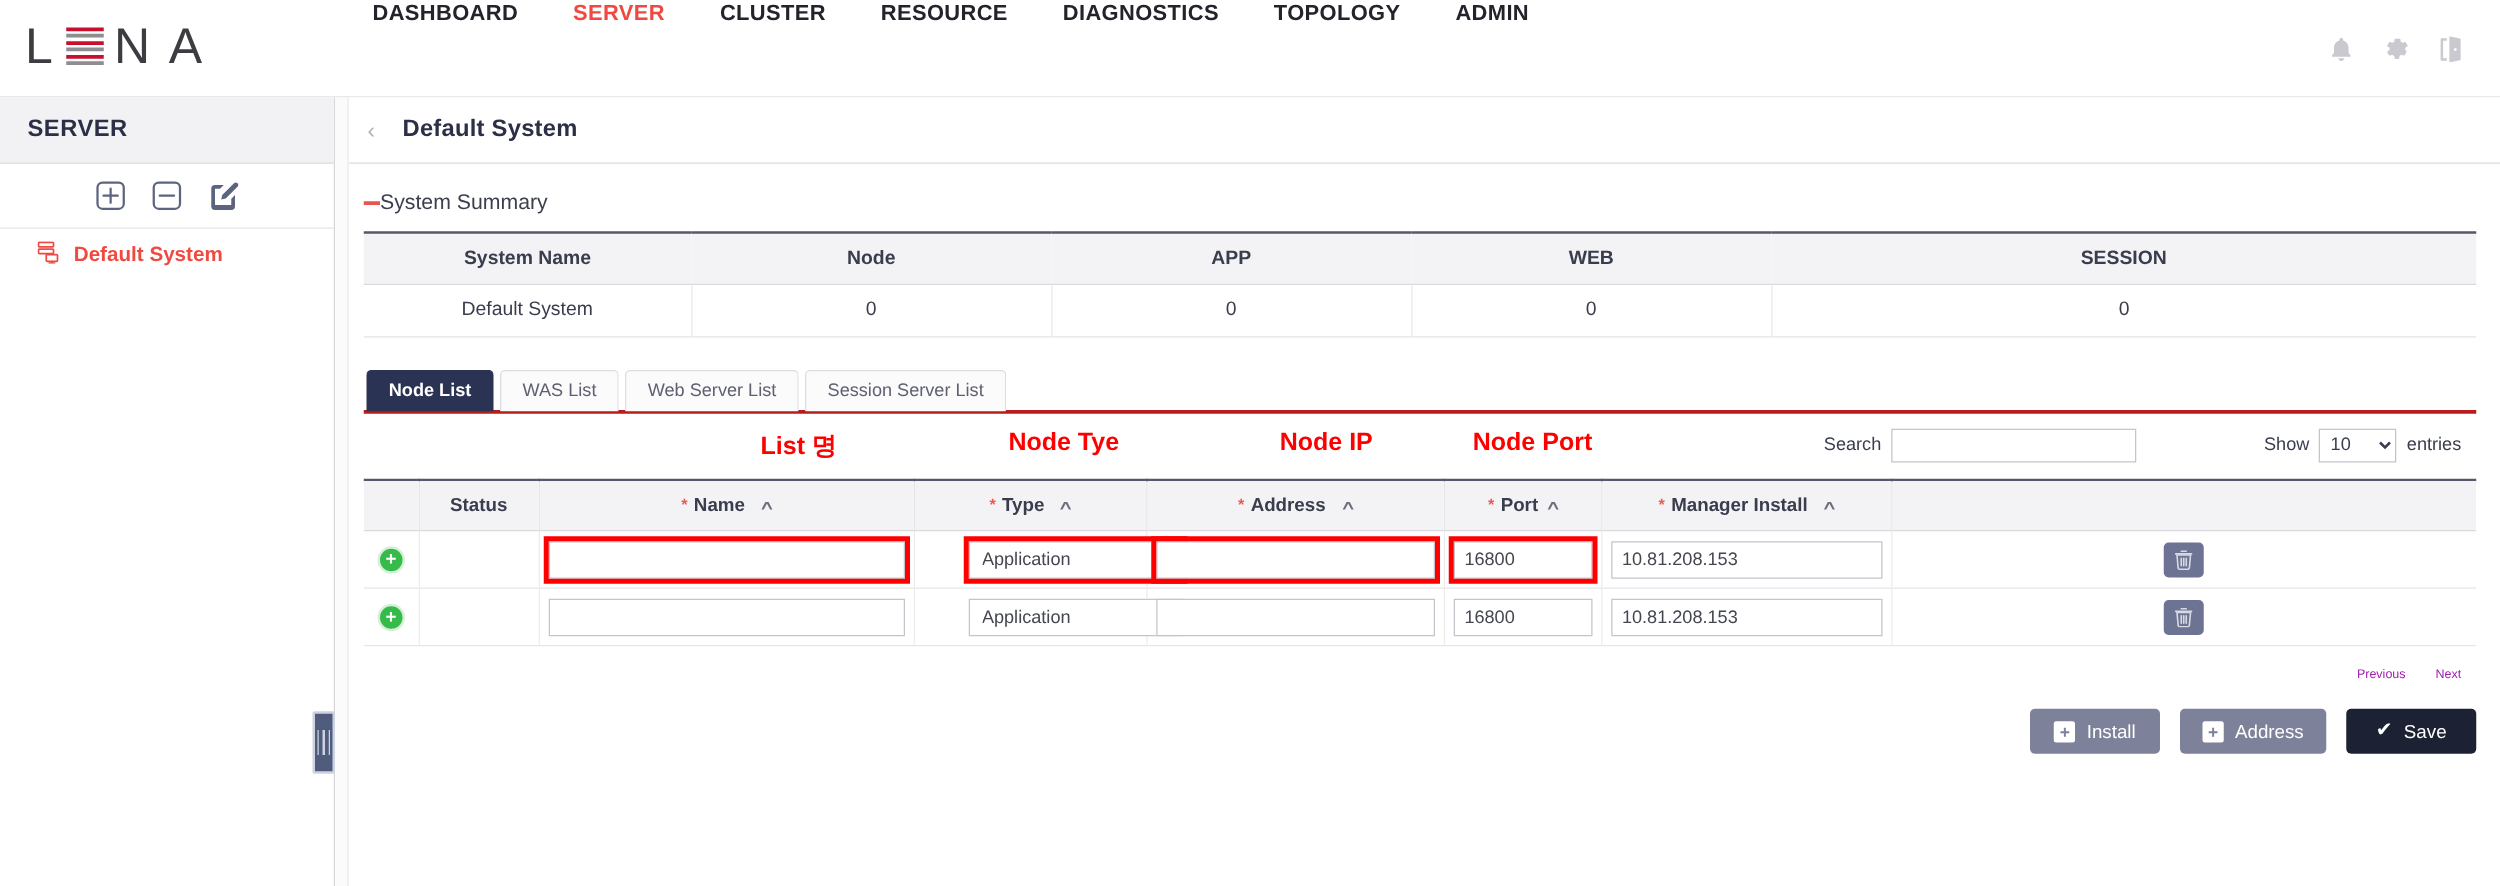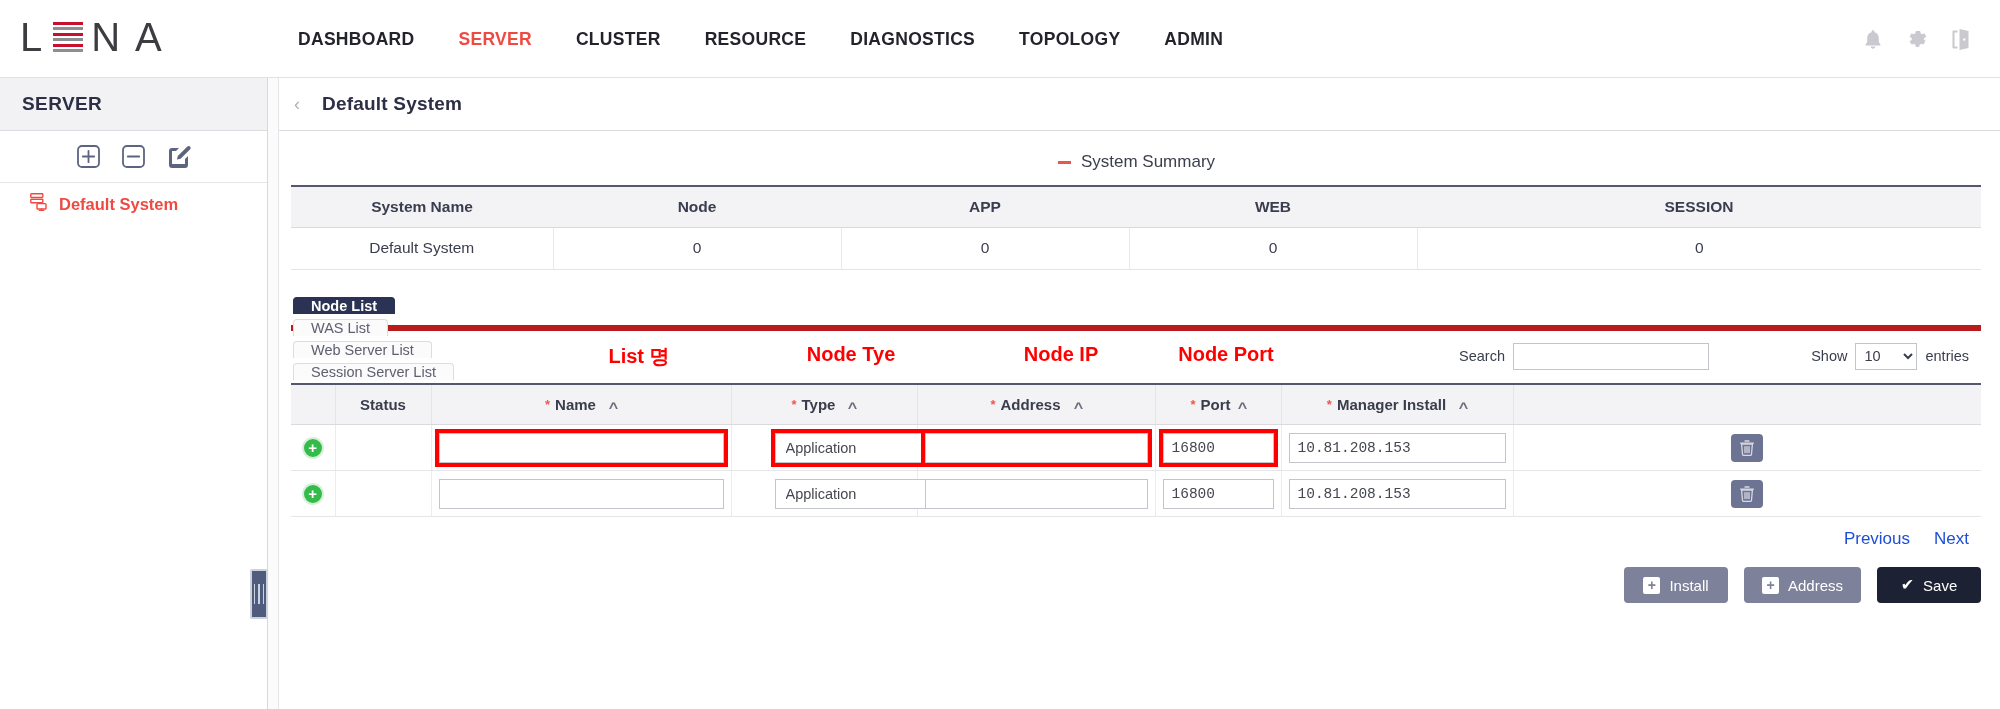--- a/index.html
+++ b/index.html
@@ -31,21 +31,21 @@
   .logo-e {
     display: flex; flex-direction: column; justify-content: center;
     gap: 2.5px; width: 30px; height: 31px; margin: 0 1px;
   }
   .logo-e i { display: block; height: 3px; width: 100%; }
   .logo-e i.r { background: #c8102e; }
   .logo-e i.g { background: #8d8d92; }
 
   .mainnav {
     position: absolute; left: 276px; top: 0;
-    height: 78px; display: flex; align-items: center; gap: 0;
+    height: 78px; display: flex; gap: 0;
   }
   .navitem {
     font-size: 17.5px; font-weight: 700; color: #23232b;
     letter-spacing: 0.3px; padding: 0 22px; cursor: pointer;
     white-space: nowrap;
   }
   .navitem.active { color: #ef4a42; }
 
   .topicons {
     position: absolute; right: 30px; top: 0; height: 78px;
@@ -122,22 +122,22 @@
     width: 18px; text-align: center; color: #aeb0bb;
     font-size: 18px; line-height: 1; cursor: pointer; user-select: none;
   }
   .page-title {
     font-size: 19px; font-weight: 700; color: #2c2f45; letter-spacing: .2px;
   }
 
   .panel { padding: 0 18px 0 8px; }
 
   .section-head {
-    display: flex; align-items: center; gap: 10px;
-    height: 46px; padding-left: 4px; margin-top: 8px; justify-content: center;
+    display: flex; align-items: center; 
+    height: 46px; padding-left: 4px; margin-top: 8px;
   }
   .section-dash {
     display: inline-block; width: 13px; height: 3px; background: #e8564e;
   }
   .section-title {
     font-size: 17px; color: #3c3f4c; font-weight: 400;
   }
 
   
   table.summary {
@@ -154,25 +154,24 @@
   table.summary td {
     height: 42px; font-size: 15.5px; color: #3a3d4d;
     text-align: center;
     border-bottom: 1px solid #e4e4e9;
     border-left: 1px solid #e9e9ee;
   }
   table.summary td:first-child { border-left: none; }
 
   
   .tabs {
-    display: flex; align-items: flex-start; gap: 5px;
+    display: flex; align-items: flex-end; gap: 5px;
     margin: 26px 0 0 4px; height: 35px;
-    border-bottom: 6px solid #b91c1c; width: 1690px;
+    border-bottom: 3px solid #b91c1c; width: 1690px;
     padding-left: 2px;
-    flex-direction: column;
   }
   .tab {
     height: 33px; padding: 0 17px;
     display: flex; align-items: center;
     font-size: 14.5px; color: #5e6070;
     background: #fbfbfc; border: 1px solid #dcdce2;
     border-bottom: none;
     border-radius: 4px 4px 0 0; cursor: pointer;
     position: relative; top: 1px;
   }
@@ -234,21 +233,21 @@
     height: 46px; border-bottom: 1px solid #e6e6ea;
     border-left: 1px solid #ececed;
     text-align: center; vertical-align: middle; padding: 0 7px;
   }
   table.nodes td:first-child { border-left: none; }
 
   .cell-input {
     width: 100%; height: 30px; border: 1px solid #c4c4cc;
     background: #fff; outline: none; font-size: 14.5px;
     color: #44474f; padding: 0 8px; text-align: left;
-    font-family: Liberation Mono, monospace;
+    font-family: Liberation Sans, sans-serif;
   }
   .cell-select {
     width: 100%; height: 30px; border: 1px solid #c4c4cc;
     background: #fff; font-size: 14.5px; color: #44474f;
     padding: 0 6px; font-family: "Liberation Sans", sans-serif; margin-left: 36px;
   }
   .hl { outline: 4px solid #ff0000; outline-offset: 0px; }
 
   .addrow-btn {
     width: 22px; height: 22px; border-radius: 50%;
@@ -261,21 +260,21 @@
     width: 32px; height: 28px; background: #6d7392;
     border-radius: 4px; display: inline-flex;
     align-items: center; justify-content: center; cursor: pointer;
   }
 
   .pager {
     width: 1690px; margin-left: 4px; height: 44px;
     display: flex; align-items: center; justify-content: flex-end; gap: 0;
   }
   .pglink {
-    font-size: 17px; color: #1d4ed8; padding: 4px 12px; cursor: pointer;
+    font-size: 10px; color: #a21caf; padding: 4px 12px; cursor: pointer;
   }
 
   .footer-btns {
     width: 1690px; margin-left: 4px; margin-top: 6px;
     display: flex; align-items: center; justify-content: flex-end; gap: 16px;
   }
   .btn {
     height: 36px; min-width: 104px; padding: 0 18px;
     display: inline-flex; align-items: center; justify-content: center; gap: 9px;
     font-size: 15px; color: #ffffff; border-radius: 4px; cursor: pointer;

